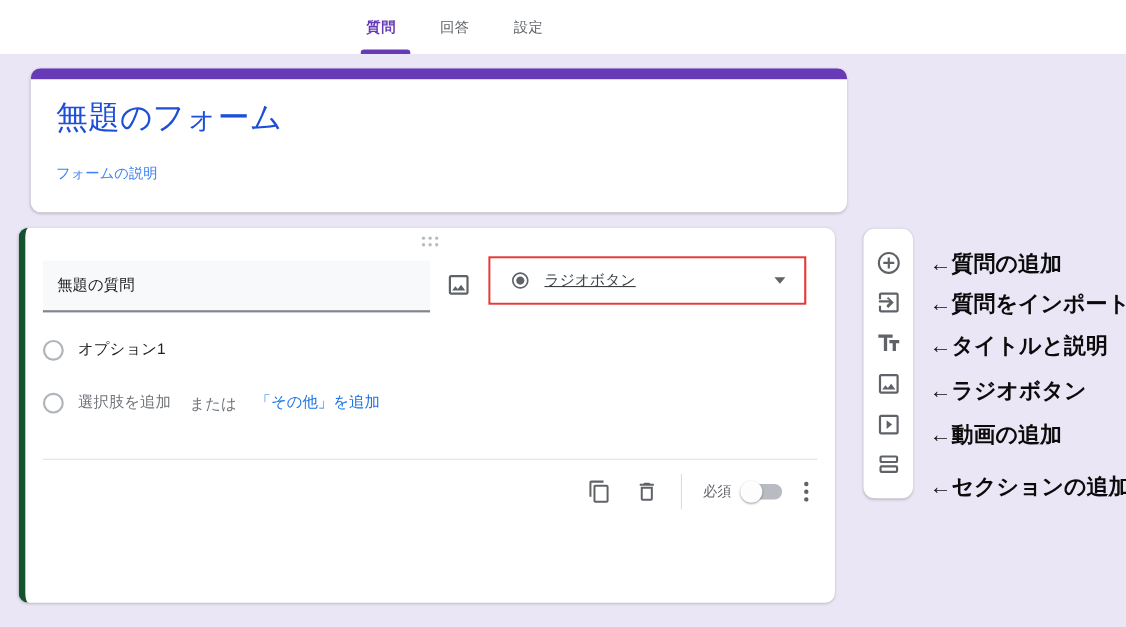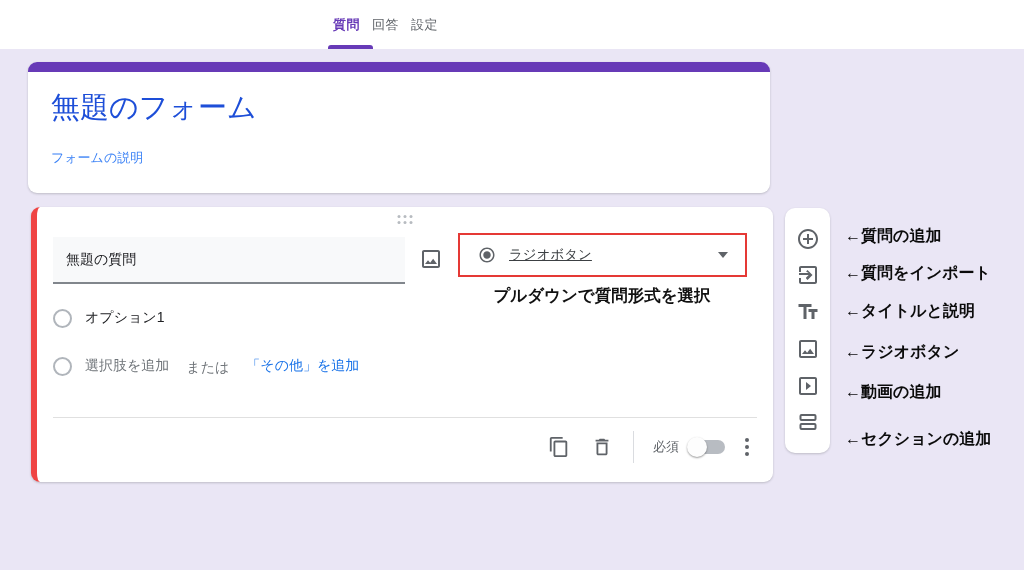--- a/index.html
+++ b/index.html
@@ -2,36 +2,36 @@
 <html><head>
 <meta charset="utf-8">
 <style>
   * { margin:0; padding:0; box-sizing:border-box; }
   html,body { width:1024px; height:570px; overflow:hidden; }
   body { font-family:"Liberation Sans","DejaVu Sans",sans-serif; }
   .page { position:relative; width:1024px; height:570px; background:#eae6f5; }
 
   
   .header { position:absolute; left:0; top:0; width:1024px; height:49px; background:#ffffff; }
-  .tabs { position:absolute; left:333px; top:0; height:49px; display:flex; align-items:center; gap:12px; font-size:13px; color:#5f6368;text-align:center; }
+  .tabs { position:absolute; left:333px; top:0; height:49px; display:flex; align-items:center; gap:40px; font-size:13px; color:#5f6368;text-align:center; }
   .tab { cursor:pointer; letter-spacing:.5px; }
   .tab.active { color:#673ab7; font-weight:bold; }
   .tab-underline { position:absolute; left:328px; top:45px; width:45px; height:4px; background:#673ab7; border-radius:3px 3px 0 0; }
 
   
   .card { position:absolute; background:#fff; border-radius:9px; box-shadow:0 1px 2px rgba(60,64,67,.18), 0 1px 3px rgba(60,64,67,.08); }
 
   
   .title-card { left:28px; top:62px; width:742px; height:131px; overflow:hidden; }
   .title-bar { height:10px; background:#673ab7; }
   .form-title { margin:16px 0 0 23px; font-size:29px; font-weight:400; color:#1d4ed8; line-height:38px; }
   .form-desc { margin:23px 0 0 23px; font-size:13px; color:#3b82f6; }
 
   
-  .q-card { left:31px; top:207px; width:742px; height:275px; border-left:6px solid #ef4444; }
+  .q-card { left:17px; top:207px; width:742px; height:341px; border-left:6px solid #14532d; }
   .drag-handle { position:absolute; top:8px; left:50%; transform:translateX(-50%); display:grid; grid-template-columns:repeat(3,3px); grid-template-rows:repeat(2,3px); gap:3px; }
   .drag-handle i { width:3px; height:3px; border-radius:50%; background:#b7bbc0; }
 
   .q-input { position:absolute; left:16px; top:30px; width:352px; height:47px; background:#f8f9fa; border-bottom:2px solid #81868c; display:flex; align-items:center; padding-left:13px; font-size:14px; color:#202124; }
   .img-btn { position:absolute; left:382px; top:40px; width:24px; height:24px; color:#5f6368; cursor:pointer; }
 
   .red-box { position:absolute; left:421px; top:26px; width:289px; height:44px; border:2px solid #e53935; }
   .type-select { width:100%; height:100%; display:flex; align-items:center; padding-left:18px; cursor:pointer; background:#fff; }
   .type-label { margin-left:13px; font-size:13.5px; color:#3c4043;text-decoration:underline; }
   .caret { margin-left:auto; margin-right:17px; width:0; height:0; border-left:5px solid transparent; border-right:5px solid transparent; border-top:6px solid #5f6368; }
@@ -56,21 +56,21 @@
   .toggle .knob { position:absolute; left:-2px; top:-3px; width:20px; height:20px; background:#fdfdfd; border-radius:50%; box-shadow:0 1px 2px rgba(0,0,0,.4); }
   .more-dots { display:flex; flex-direction:column; gap:3px; cursor:pointer; padding:2px; }
   .more-dots i { width:4px; height:4px; border-radius:50%; background:#5f6368; }
 
   
   .toolbar { left:785px; top:208px; width:45px; height:245px; border-radius:10px; display:flex; flex-direction:column; align-items:center; justify-content:space-evenly; padding:6px 0; }
   .tool-btn { width:24px; height:24px; color:#5f6368; cursor:pointer; }
   .tool-btn svg { display:block; }
 
   
-  .ann { position:absolute; left:845px; font-size:16px; font-weight:bold; color:#0b0b0b; white-space:nowrap; }
+  .ann { position:absolute; left:845px; font-size:20px; font-weight:bold; color:#0b0b0b; white-space:nowrap; }
   .ann-1 { top:226px; } .ann-2 { top:263px; } .ann-3 { top:301px; }
   .ann-4 { top:342px; } .ann-5 { top:382px; } .ann-6 { top:429px; }
 
   svg { width:100%; height:100%; fill:currentColor; }
 </style>
 </head>
 <body>
 
 <div class="page">
 
@@ -111,21 +111,20 @@
       <div class="type-select">
         <span style="width:18px;height:18px;flex:0 0 auto;">
           <svg viewBox="0 0 24 24" style="color:#5f6368">
               <path d="M12 7c-2.76 0-5 2.24-5 5s2.24 5 5 5 5-2.24 5-5-2.24-5-5-5zm0-5C6.48 2 2 6.48 2 12s4.48 10 10 10 10-4.48 10-10S17.52 2 12 2zm0 18c-4.42 0-8-3.58-8-8s3.58-8 8-8 8 3.58 8 8-3.58 8-8 8z"></path>
             </svg>
         </span>
         <span class="type-label">ラジオボタン</span>
         <span class="caret"></span>
       </div>
     </div>
-    <div class="dropdown-note">プルダウンで質問形式を選択</div>
 
     <div class="opt-row opt-1">
       <span class="radio-circle"></span>
       <span class="opt-label">オプション1</span>
     </div>
 
     <div class="opt-row opt-2">
       <span class="radio-circle"></span>
       <span class="opt-add">選択肢を追加</span>
       <span class="opt-or">または</span>

